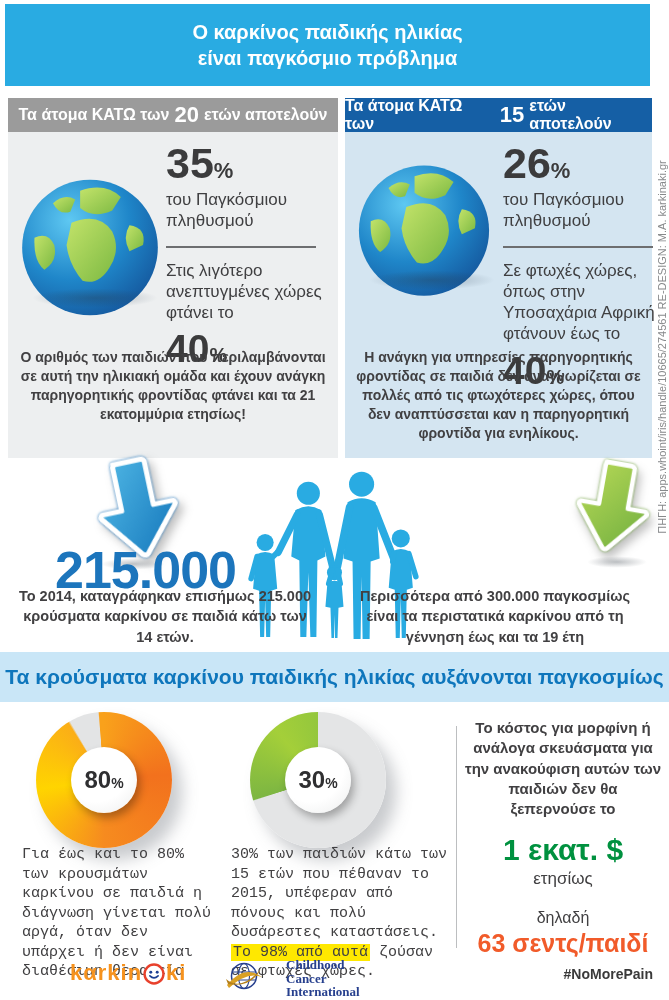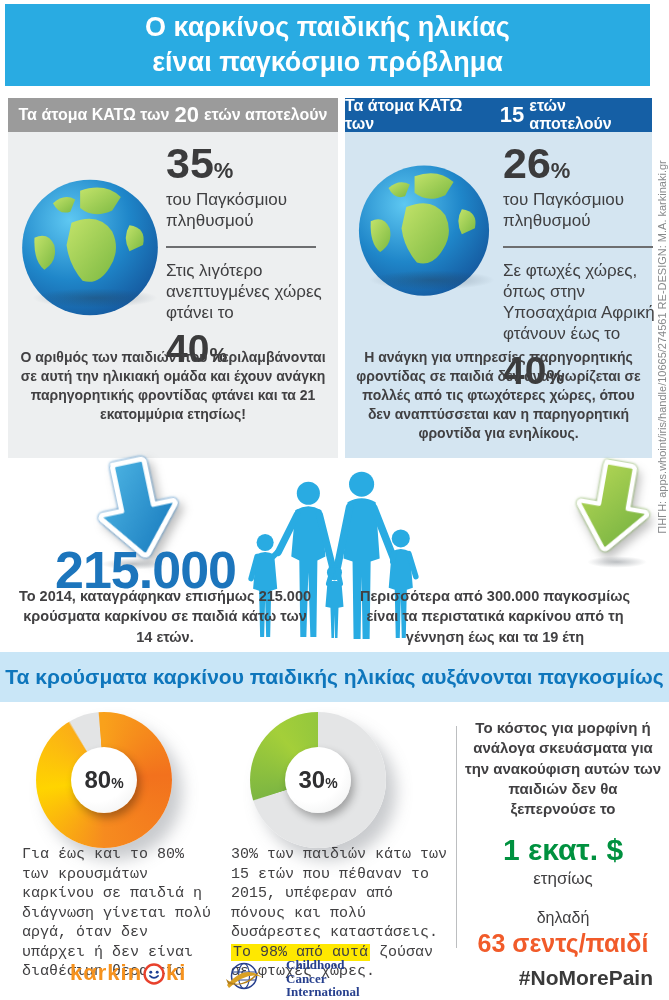--- a/index.html
+++ b/index.html
@@ -7,21 +7,21 @@
   #page {
     position:relative; width:669px; height:1000px; margin:0 auto;
     background:#fff; overflow:hidden;
     font-family:"Liberation Sans", sans-serif; color:#414042;
   }
   
   .header {
     position:absolute; left:5px; right:19px; top:4px; height:82px;
     background:#29abe2; color:#fff; text-align:center;
     display:flex; flex-direction:column; justify-content:center;
-    font-weight:bold; font-size:27px; line-height:1.3;
+    font-weight:bold; font-size:20px; line-height:1.3;
   }
   
   .panel { position:absolute; top:98px; height:360px; }
   .panel-left  { left:8px;  width:330px; background:#edeff0; }
   .panel-right { left:345px; width:307px; background:#d4e5f1; }
   .panel-header {
     height:34px; color:#fff; font-weight:bold; font-size:16px;
     display:flex; align-items:center; justify-content:center; gap:5px;
   }
   .panel-left  .panel-header { background:#9b9b9b; }
@@ -108,21 +108,21 @@
     color:#f6921e; letter-spacing:1px; display:flex; align-items:center;
   }
   .smiley { display:inline-block; width:22px; height:22px; margin:2px 1px 0 1px; }
   .smiley svg { display:block; width:100%; height:100%; }
   .logo-cci { position:absolute; left:224px; top:958px; display:flex; align-items:center; gap:22px; }
   .cci-icon { width:40px; height:40px; }
   .cci-text {
     font-family:"Liberation Serif", serif; font-weight:bold; color:#27408e;
     font-size:13px; line-height:1.05;
   }
-  .hashtag { position:absolute; right:16px; top:966px; font-size:21px; font-weight:bold; color:#3a3a3a;text-align:right; }
+  .hashtag { position:absolute; right:16px; top:966px; font-size:14px; font-weight:bold; color:#3a3a3a;text-align:right; }
   
   .source-note {
     position:absolute; left:408px; top:340px; width:510px; height:14px;
     transform:rotate(-90deg); transform-origin:center center;
     font-size:11px; color:#87898b; text-align:center; white-space:nowrap;
   }
   .shadow-ellipse { position:absolute; border-radius:50%;
     background:radial-gradient(ellipse at center, rgba(40,50,60,.3), transparent 68%); }
 </style>
 </head>

